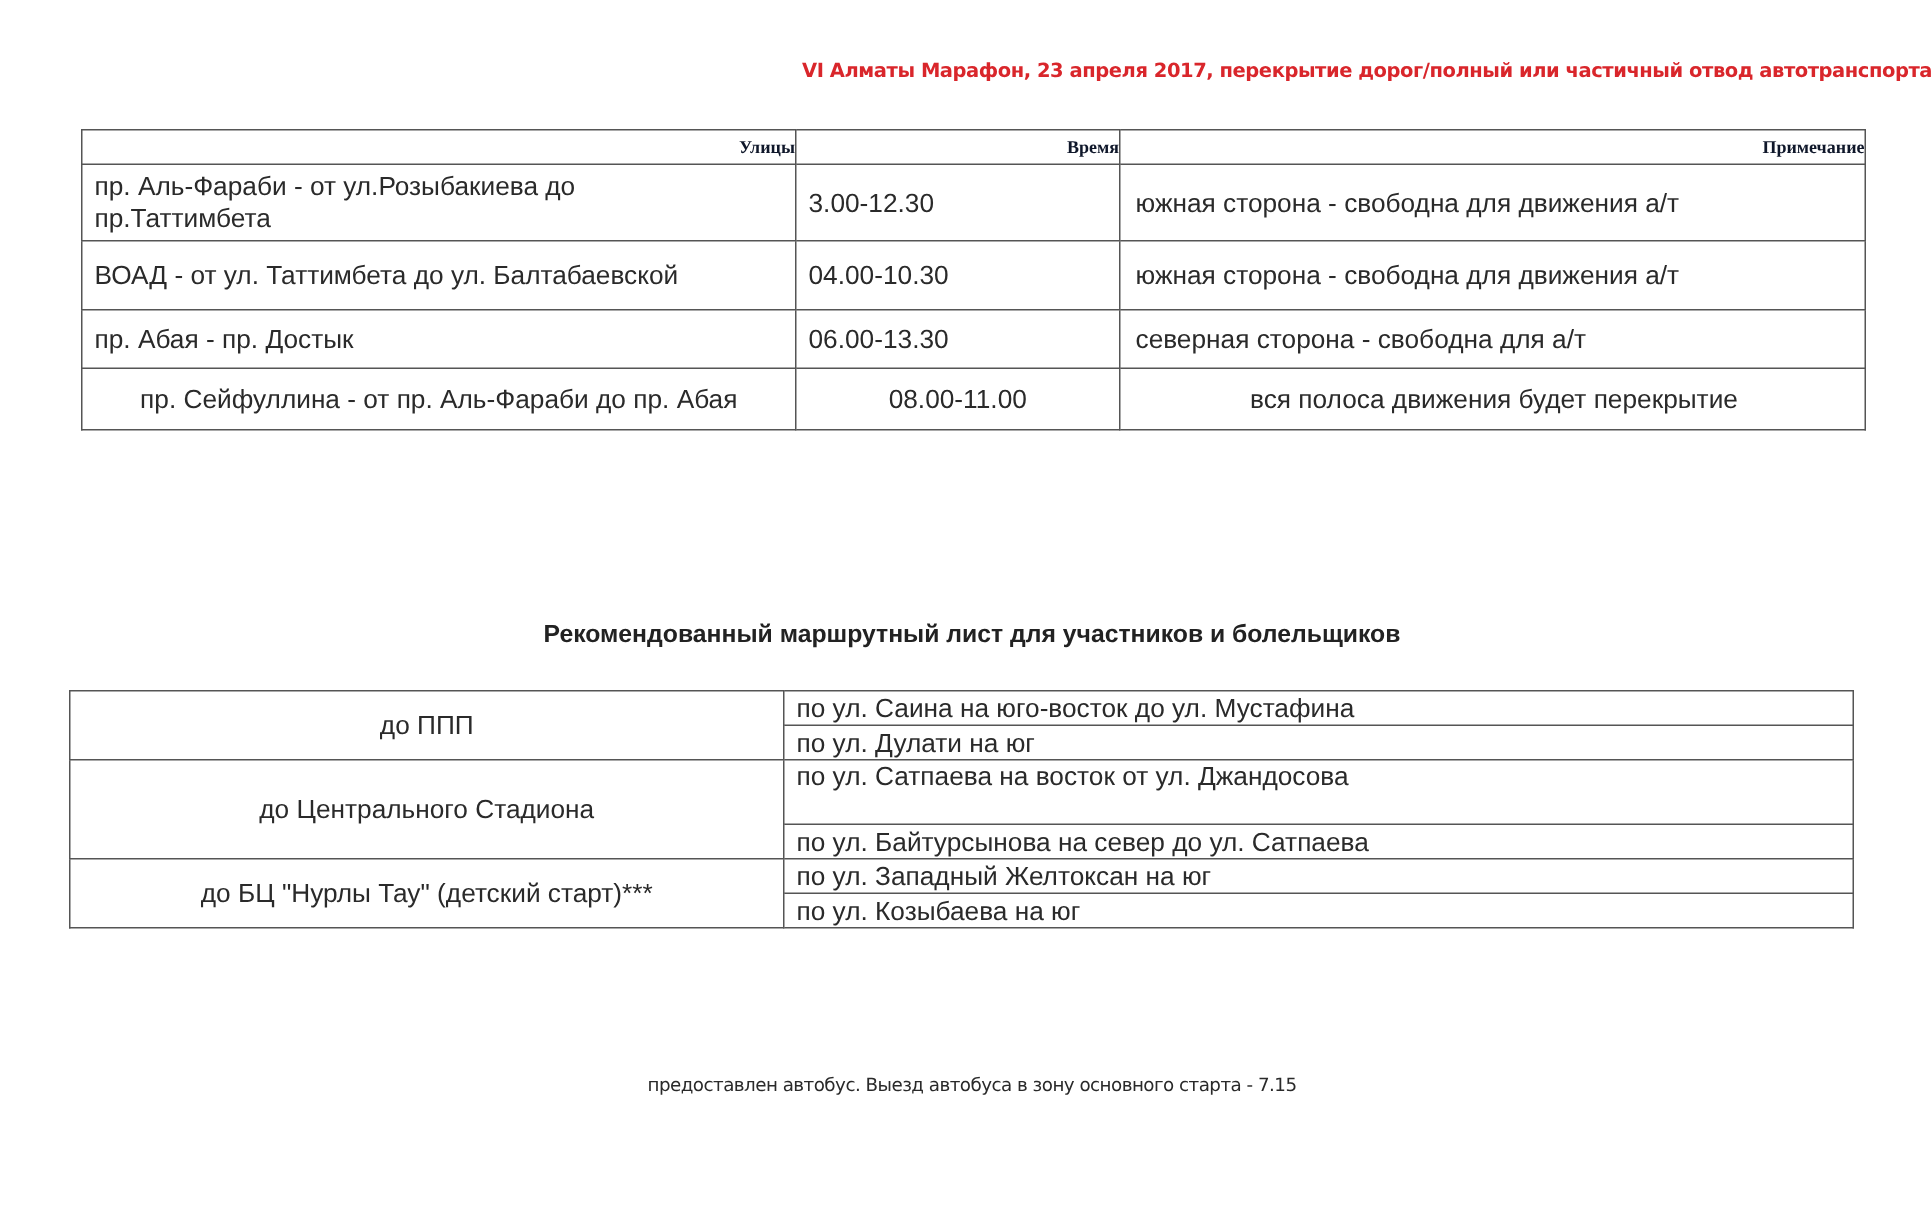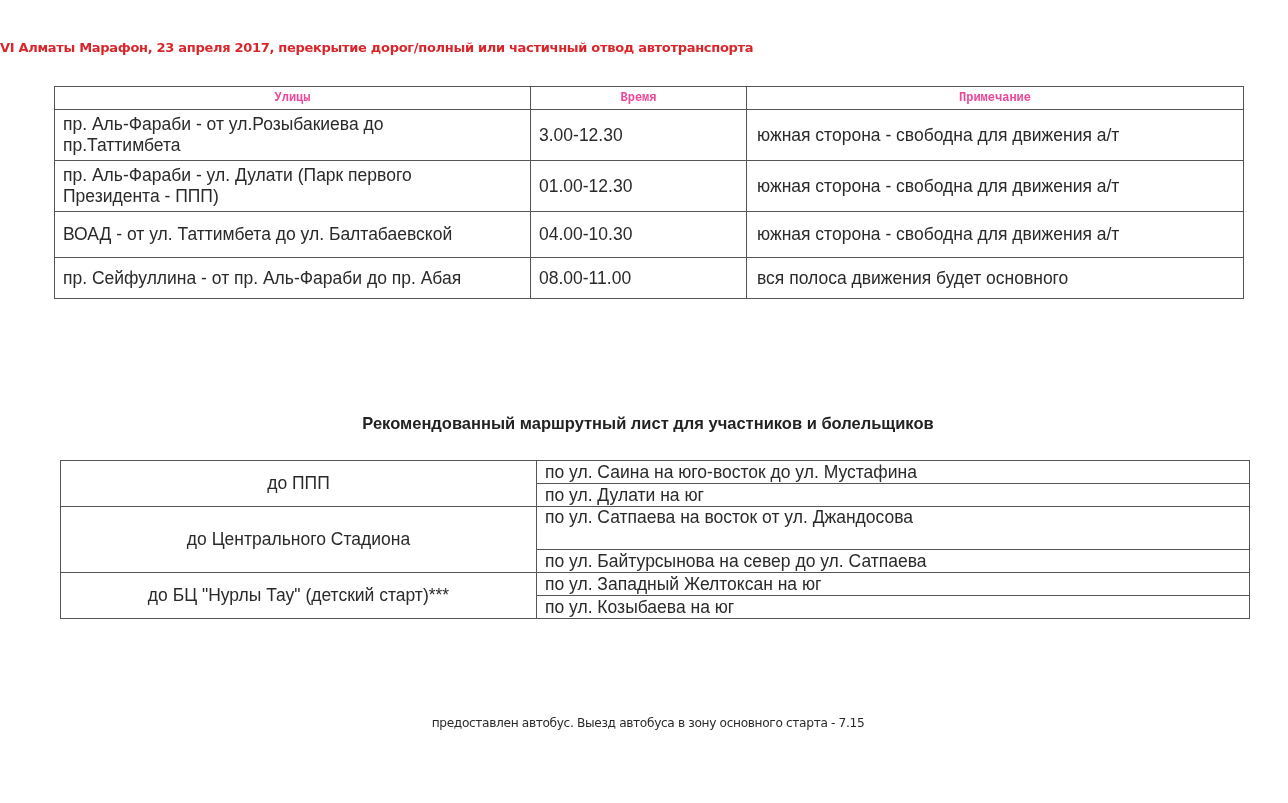--- a/index.html
+++ b/index.html
@@ -13,21 +13,21 @@
       position: relative;
       overflow: hidden;
       font-family: "Liberation Sans", sans-serif;
       color: #222222;
     }
     .title {
       position: absolute;
       left: 0;
       top: 40px;
       width: 1288px;
-      text-align: left;
+      text-align: right;
       font-family: "DejaVu Sans", sans-serif;
       font-size: 13px;
       font-weight: bold;
       color: #d9262b;
       letter-spacing: -0.3px;
     }
     table {
       border-collapse: collapse;
       position: absolute;
       table-layout: fixed;
@@ -37,57 +37,57 @@
       padding: 0 8px;
       vertical-align: middle;
     }
     
     .closures {
       left: 54px;
       top: 86px;
       width: 1189px;
     }
     .closures th {
-      font-family: Liberation Mono, monospace;
+      font-family: Liberation Serif, serif;
       font-size: 12px;
       font-weight: bold;
-      color: #ec4899;
+      color: #0f172a;
       height: 22px;
-      text-align: center;
+      text-align: right;
       padding: 0;
     }
     .closures td {
       font-size: 17.5px;
       line-height: 21px;
       color: #2a2a2a;
     }
     .closures col.c1 { width: 476px; }
     .closures col.c2 { width: 216px; }
     .closures col.c3 { width: 497px; }
     .closures td.time { }
     .closures td.note { padding-left: 10px; }
     .r-two { height: 51px; }
     .r-one-tall { height: 46px; }
     .r-one { height: 39px; }
-    .r-one-mid { height: 41px; }
+    .r-one-mid { height: 41px; text-align: center; }
 
     .subtitle {
       position: absolute;
       left: 0;
       top: 414px;
       width: 1296px;
       text-align: center;
       font-size: 16.5px;
       font-weight: bold;
       color: #222222;
     }
 
     
     .routes {
-      left: 60px;
+      left: 46px;
       top: 460px;
       width: 1189px;
     }
     .routes col.c1 { width: 476px; }
     .routes col.c2 { width: 713px; }
     .routes td {
       font-size: 17.5px;
       color: #2a2a2a;
       line-height: 19px;
     }
@@ -132,34 +132,34 @@
       <th>Время</th>
       <th>Примечание</th>
     </tr>
   </thead>
   <tbody>
     <tr class="r-two">
       <td><span>пр. Аль-Фараби - от ул.Розыбакиева до</span><br><span>пр.Таттимбета</span></td>
       <td class="time">3.00-12.30</td>
       <td class="note">южная сторона - свободна для движения а/т</td>
     </tr>
-    <tr class="r-two">
-      <td><span>пр. Аль-Фараби - ул. Дулати (Парк первого</span><br><span>Президента - ППП)</span></td>
-      <td class="time">01.00-12.30</td>
-      <td class="note">южная сторона - свободна для движения а/т</td>
-    </tr>
     <tr class="r-one-tall">
       <td>ВОАД - от ул. Таттимбета до ул. Балтабаевской</td>
       <td class="time">04.00-10.30</td>
       <td class="note">южная сторона - свободна для движения а/т</td>
     </tr>
+    <tr class="r-one">
+      <td>пр. Абая - пр. Достык</td>
+      <td class="time">06.00-13.30</td>
+      <td class="note">северная сторона - свободна для а/т</td>
+    </tr>
     <tr class="r-one-mid">
       <td>пр. Сейфуллина - от пр. Аль-Фараби до пр. Абая</td>
       <td class="time">08.00-11.00</td>
-      <td class="note">вся полоса движения будет основного</td>
+      <td class="note">вся полоса движения будет перекрытие</td>
     </tr>
   </tbody>
 </table>
 
 <div class="subtitle">Рекомендованный маршрутный лист для участников и болельщиков</div>
 
 <table class="routes">
   <colgroup>
       <col class="c1">
       <col class="c2">

